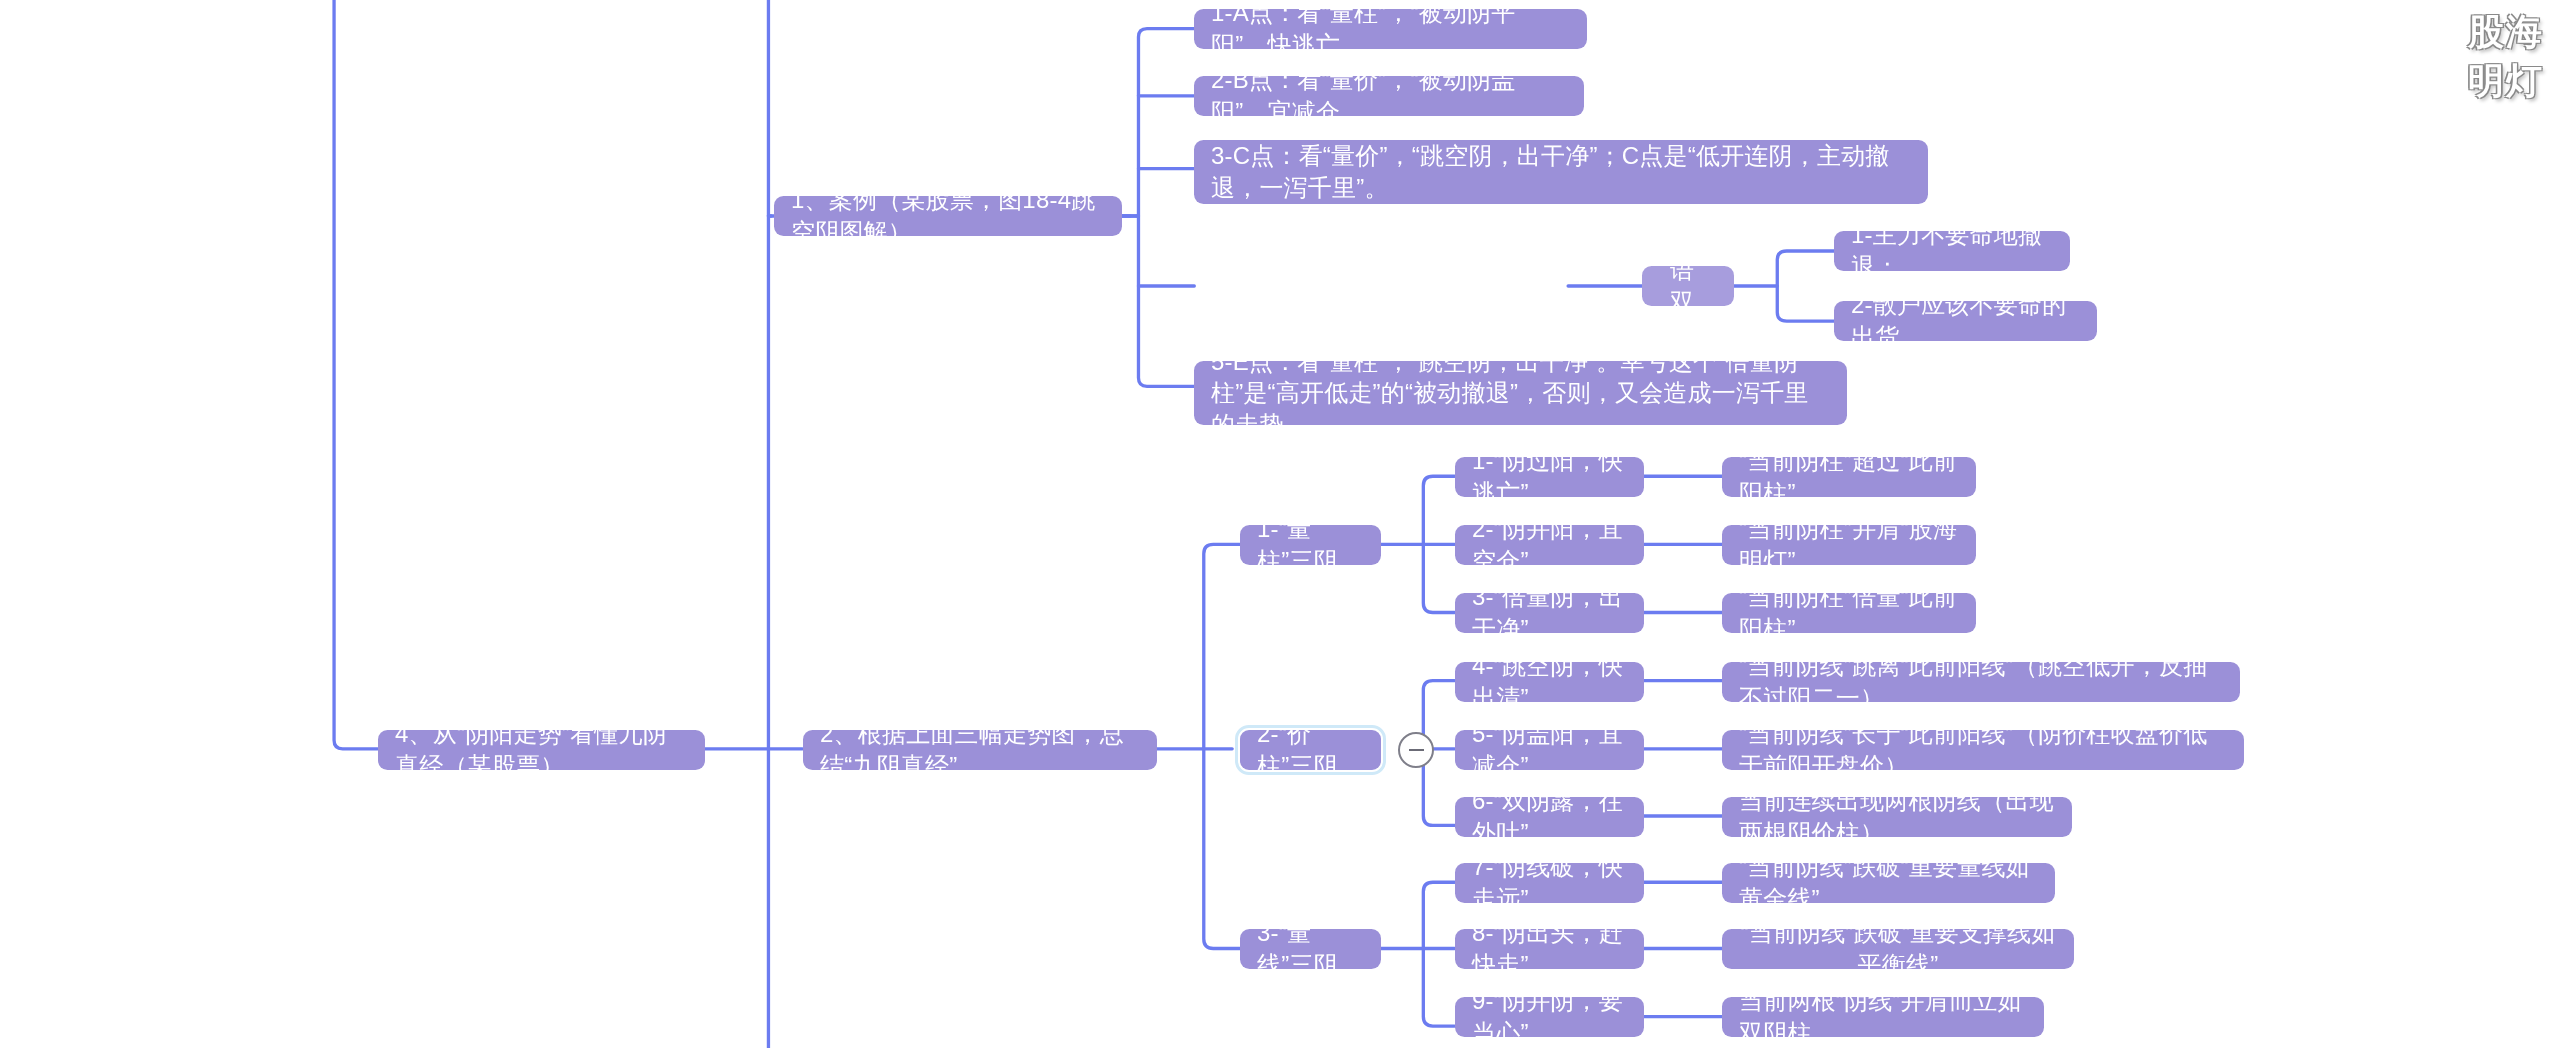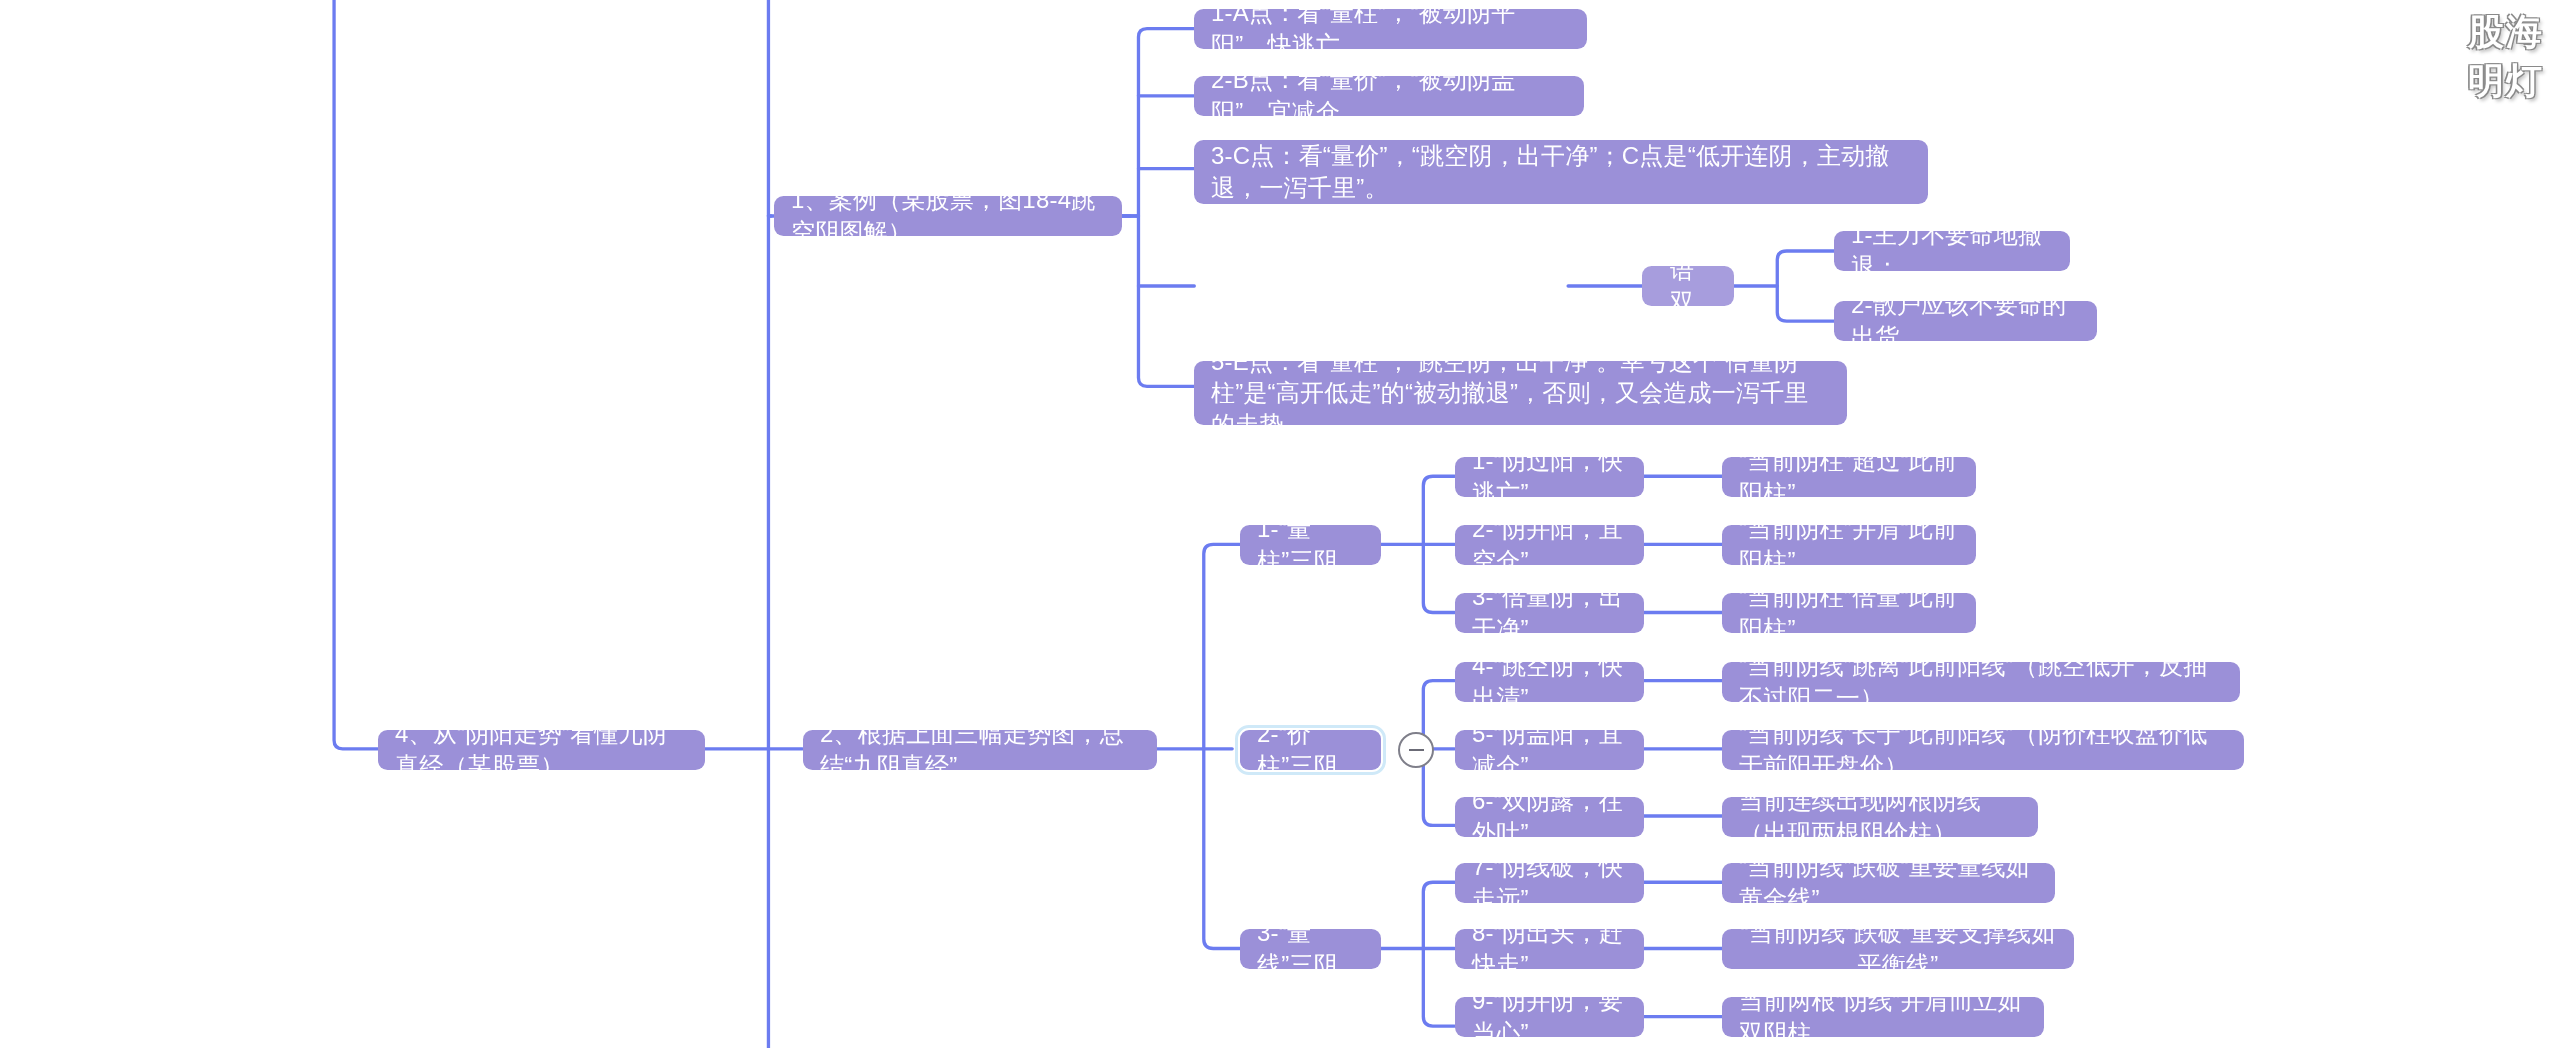--- a/index.html
+++ b/index.html
@@ -199,21 +199,21 @@
     <span>1-“阴过阳，快逃亡”</span>
   </div>
   <div class="node" style="left:1722px; top:457px; width:254px; height:40px;">
     <span>“当前阴柱”超过“此前阳柱”</span>
   </div>
 
   <div class="node" style="left:1455px; top:525px; width:189px; height:40px;">
     <span>2-“阴并阳，宜空仓”</span>
   </div>
   <div class="node" style="left:1722px; top:525px; width:254px; height:40px;">
-    <span>“当前阴柱”并肩“此前阳柱”</span>
+    <span>“当前阴柱”并肩“股海明灯”</span>
   </div>
 
   <div class="node" style="left:1455px; top:593px; width:189px; height:40px;">
     <span>3-“倍量阴，出干净”</span>
   </div>
   <div class="node" style="left:1722px; top:593px; width:254px; height:40px;">
     <span>“当前阴柱”倍量“此前阳柱”</span>
   </div>
 
   <div class="node selected" style="left:1240px; top:730px; width:141px; height:40px;">
@@ -233,21 +233,21 @@
   <div class="node" style="left:1455px; top:730px; width:189px; height:40px;">
     <span>5-“阴盖阳，宜减仓”</span>
   </div>
   <div class="node" style="left:1722px; top:730px; width:522px; height:40px;">
     <span>“当前阴线”长于“此前阳线”（阴价柱收盘价低于前阳开盘价）</span>
   </div>
 
   <div class="node" style="left:1455px; top:797px; width:189px; height:40px;">
     <span>6-“双阴露，往外吐”</span>
   </div>
-  <div class="node" style="left:1722px; top:797px; width:316px; height:40px;">
+  <div class="node" style="left:1722px; top:797px; width:350px; height:40px;">
     <span>当前连续出现两根阴线（出现两根阴价柱）</span>
   </div>
 
   <div class="node" style="left:1240px; top:929px; width:141px; height:40px;">
     <span>3-“量线”三阴</span>
   </div>
 
   <div class="node" style="left:1455px; top:863px; width:189px; height:40px;">
     <span>7-“阴线破，快走远”</span>
   </div>

